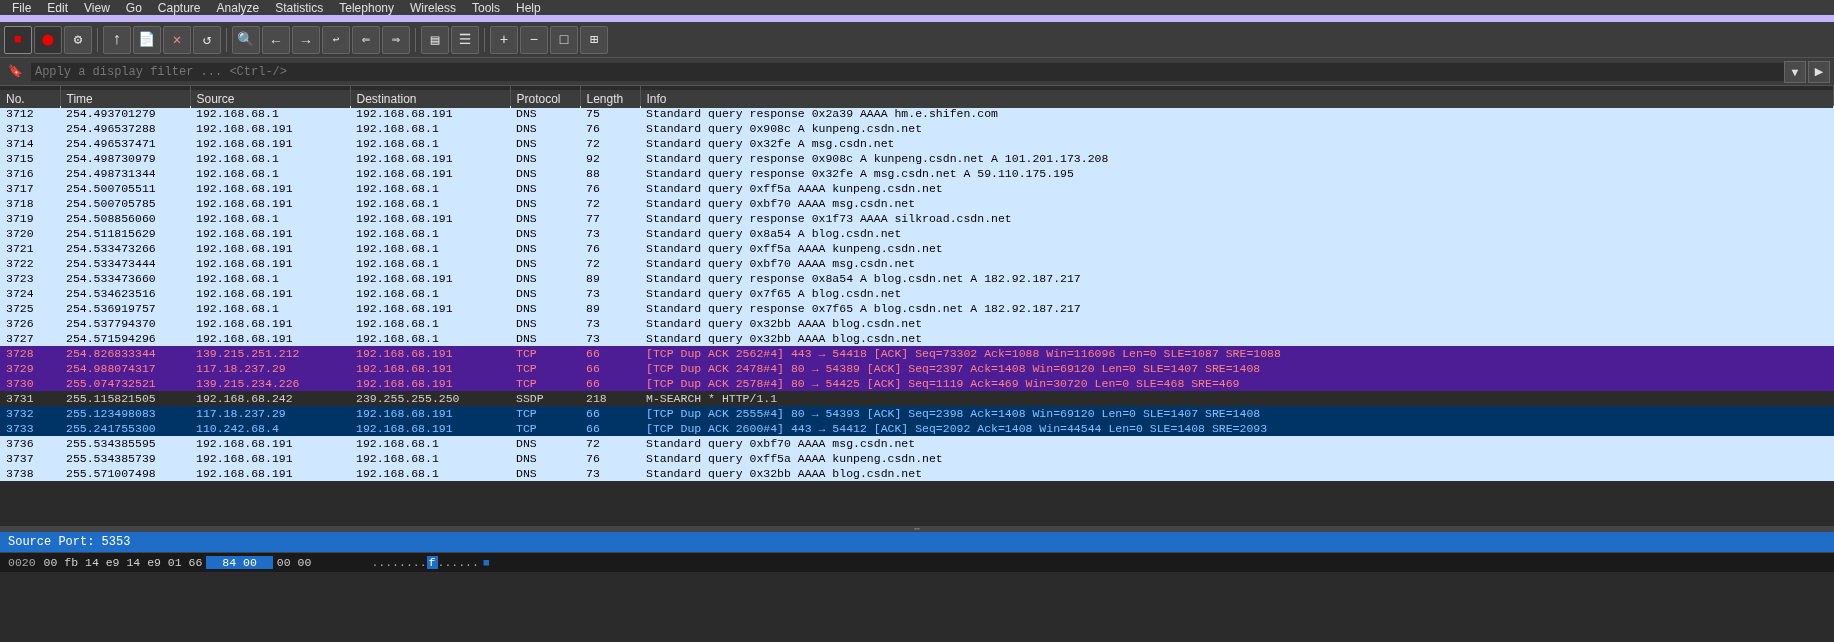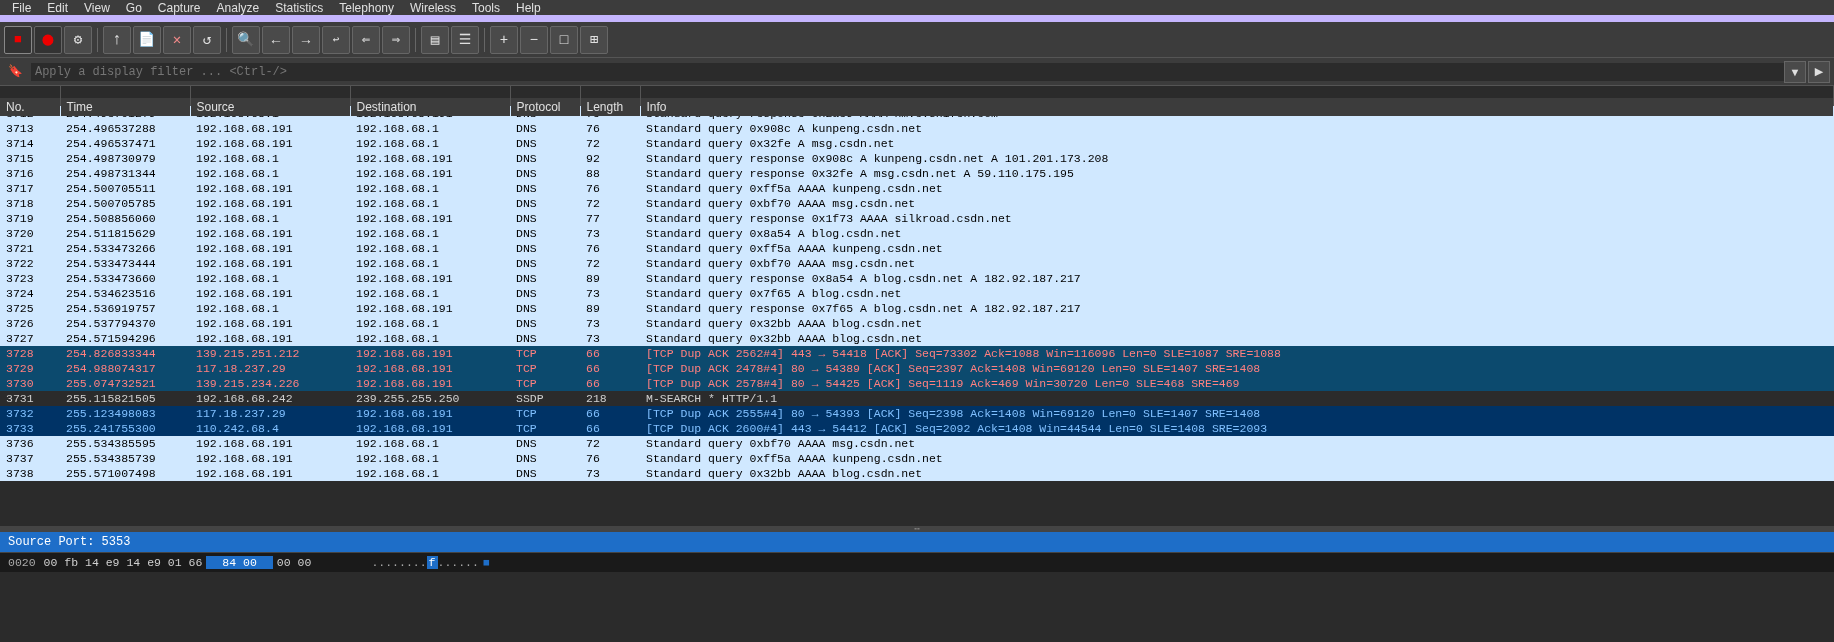--- a/index.html
+++ b/index.html
@@ -116,36 +116,36 @@
       background: #3c3c3c;
       color: #e0e0e0;
       text-align: left;
       padding: 2px 6px;
       border-right: 1px solid #555;
       border-bottom: 2px solid #555;
       font-family: Arial, sans-serif;
       font-size: 12px;
       font-weight: normal;
       position: sticky;
-      top: 12px;
+      top: 4px;
     }
     .packet-table tbody tr {
       cursor: pointer;
     }
     .packet-table tbody tr td {
       padding: 1px 6px;
       white-space: nowrap;
       overflow: hidden;
       text-overflow: ellipsis;
       font-size: 11.5px;
       border-bottom: none;
     }
     .row-dns-light { background: #d0e8ff; color: #000; }
     .row-dns-light td { color: #000; }
-    .row-tcp-dark { background: #0c4a6e; color: #ff8080; }
+    .row-tcp-dark { background: #4c1d95; color: #ff8080; }
     .row-tcp-dark td { color: #ff8080; }
     .row-tcp-selected { background: #003366; color: #80c0ff; }
     .row-tcp-selected td { color: #80c0ff; }
     .row-ssdp { background: #2b2b2b; color: #d0d0d0; margin-left: 8px; }
     .row-ssdp td { color: #d0d0d0; }
 
     
     .col-no { width: 60px; }
     .col-time { width: 130px; }
     .col-src { width: 160px; }

